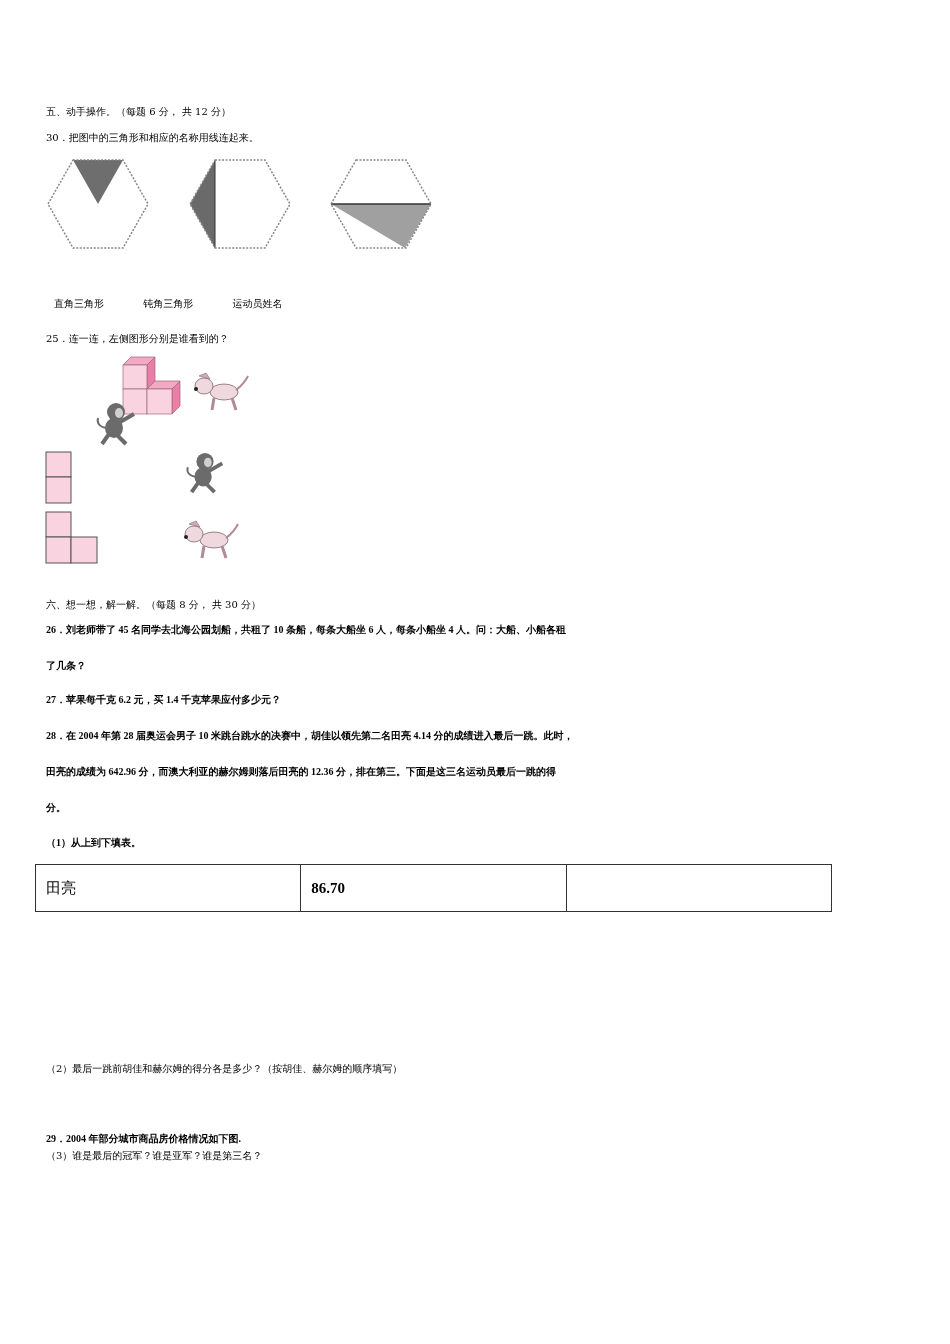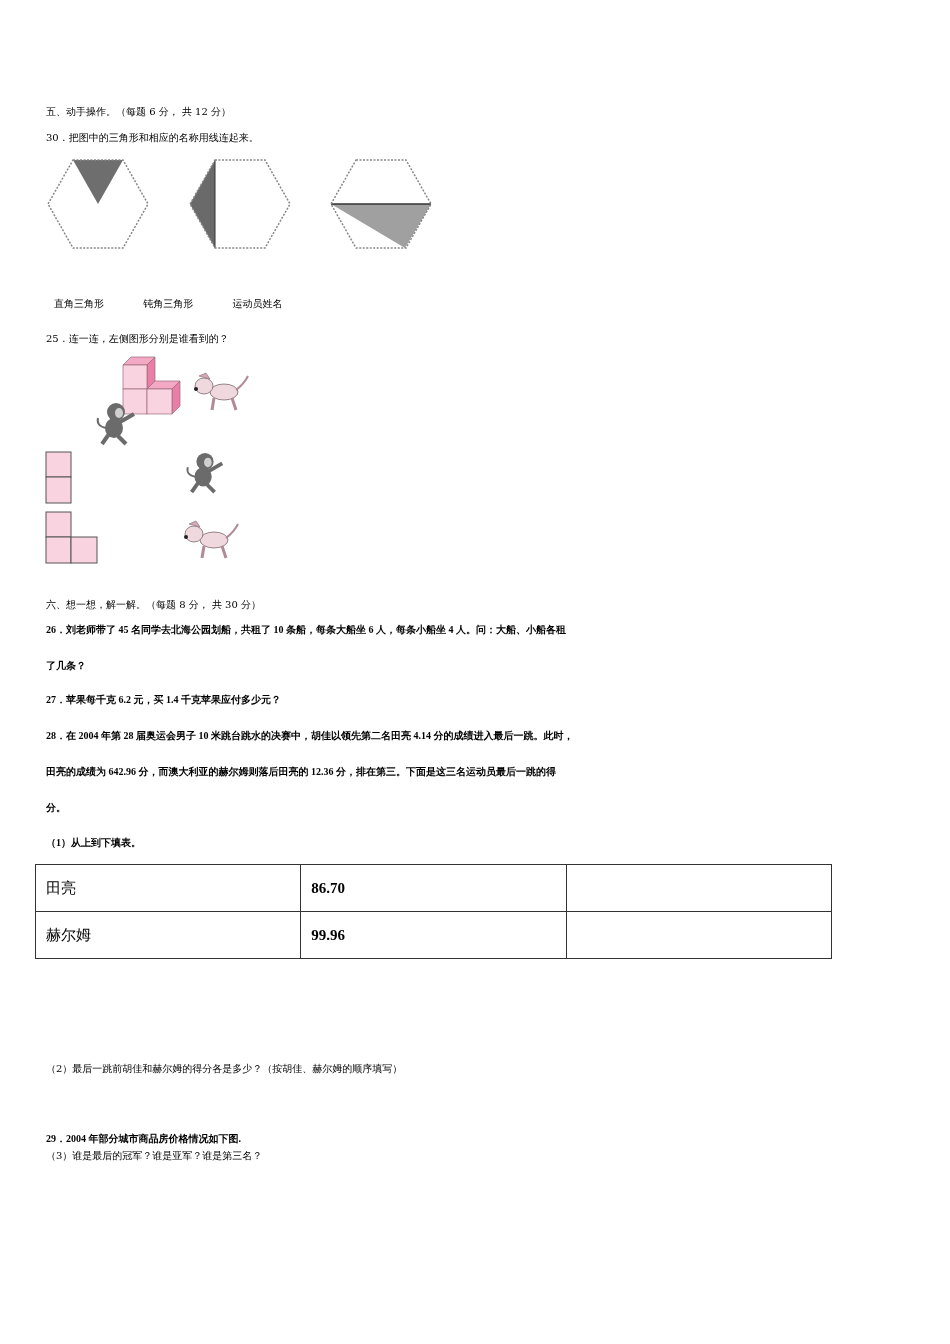--- a/index.html
+++ b/index.html
@@ -115,23 +115,18 @@
 <div class="line bold" style="top:798px;">分。</div>
 <div class="line bold" style="top:833px;">（1）从上到下填表。</div>
 
 <table class="scores">
   <tbody>
   <tr>
     <td>田亮</td>
     <td class="num">86.70</td>
     <td></td>
   </tr>
-  <tr>
-    <td>赫尔姆</td>
-    <td class="num">99.96</td>
-    <td></td>
-  </tr>
 </tbody>
   </table>
 
 <div class="line" style="top:1059px;">（2）最后一跳前胡佳和赫尔姆的得分各是多少？（按胡佳、赫尔姆的顺序填写）</div>
 <div class="line" style="top:1146px;">（3）谁是最后的冠军？谁是亚军？谁是第三名？</div>
 <div class="line bold" style="top:1129px;">29．2004 年部分城市商品房价格情况如下图.</div>
 
 </body></html>

